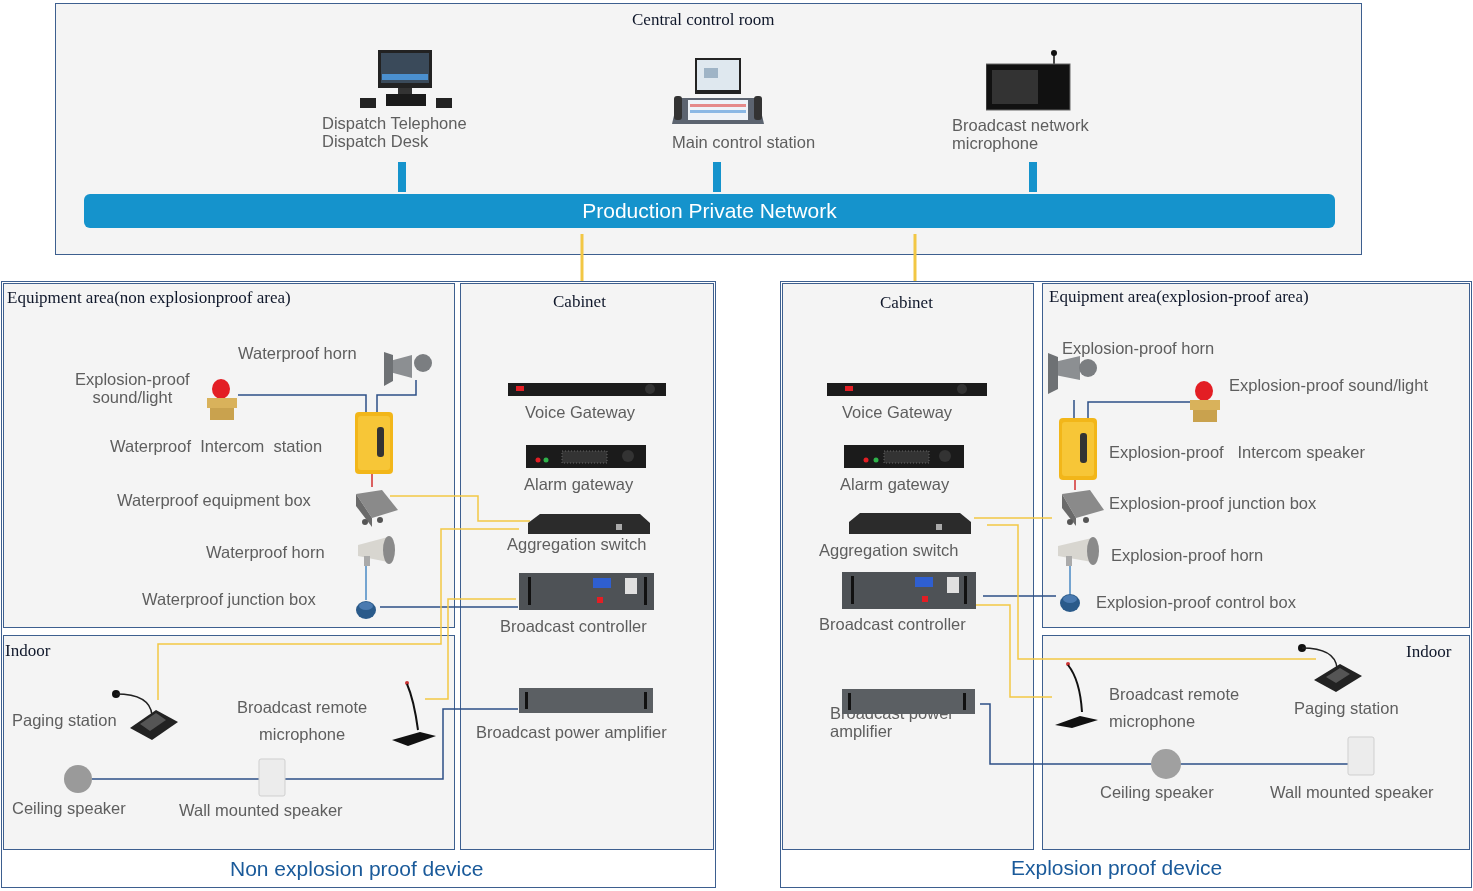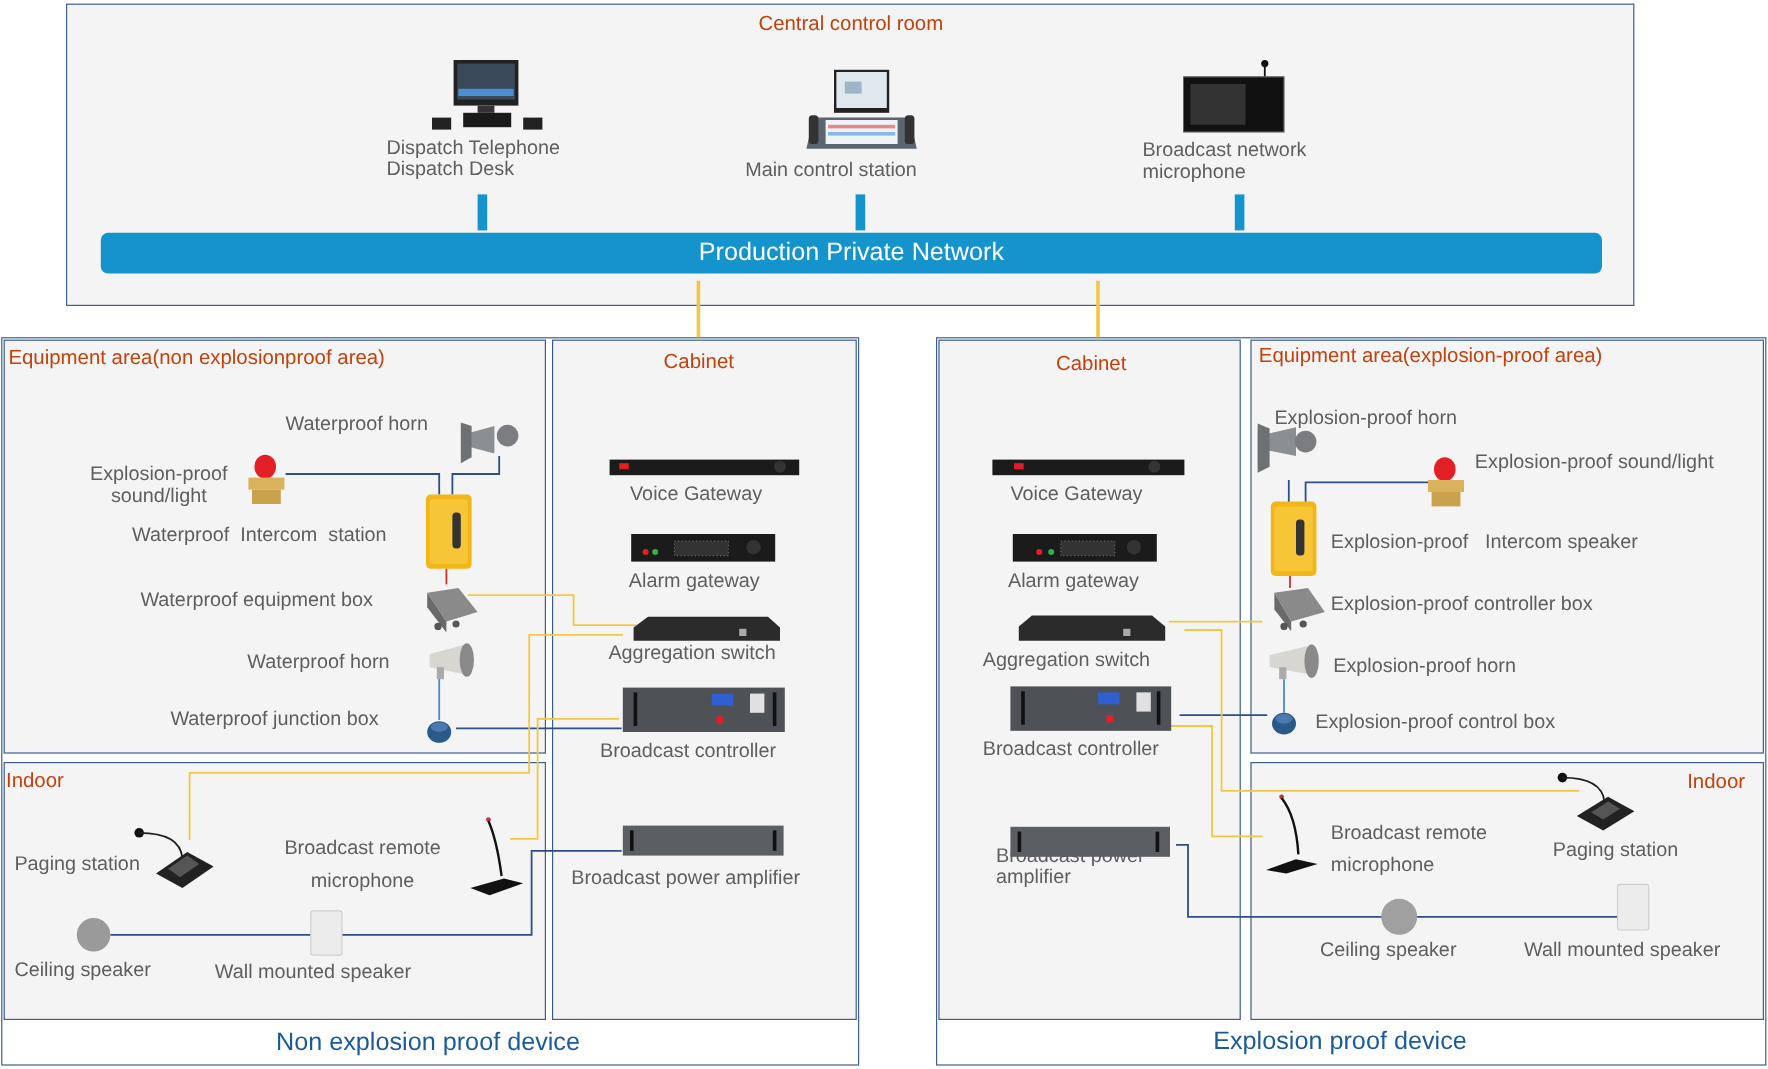--- a/index.html
+++ b/index.html
@@ -1,19 +1,19 @@
 <!DOCTYPE html>
 <html><head>
 <meta charset="utf-8">
 <style>
   html,body{margin:0;padding:0;background:#ffffff;}
   body{width:1473px;height:891px;position:relative;overflow:hidden;font-family:"Liberation Sans",sans-serif;}
   .box{position:absolute;border:1.5px solid #3d5f8f;background:#f4f4f4;box-sizing:border-box;}
   .outer{position:absolute;border:1.5px solid #3d5f8f;background:#ffffff;box-sizing:border-box;}
-  .title{position:absolute;color:#c2410c;font-size:17px;white-space:nowrap;}
+  .title{position:absolute;color:#0f172a;font-size:17px;white-space:nowrap;font-family:Liberation Serif, serif;}
   .lbl{position:absolute;color:#5e5e5e;font-size:16.5px;white-space:nowrap;line-height:18px;}
   .big{position:absolute;color:#1a5a9a;font-size:21px;white-space:nowrap;}
   .net{position:absolute;left:84px;top:194px;width:1251px;height:34px;background:#1593cc;border-radius:6px;color:#fff;font-size:21px;text-align:center;line-height:34px;}
   .stub{position:absolute;width:8px;height:30px;background:#1593cc;}
   svg.wires{position:absolute;left:0;top:0;width:1473px;height:891px;pointer-events:none;}
   .dev{position:absolute;}
 </style>
 </head>
 <body>
 
@@ -42,21 +42,21 @@
     <rect x="29" y="2" width="42" height="30" fill="#dfe8ef"></rect>
     <rect x="36" y="10" width="14" height="10" fill="#9fb4c6"></rect>
     <polygon points="10,40 90,40 96,66 4,66" fill="#5c6470"></polygon>
     <rect x="20" y="42" width="60" height="20" fill="#eef3f8"></rect>
     <rect x="22" y="46" width="56" height="3" fill="#e58a8a"></rect>
     <rect x="22" y="52" width="56" height="3" fill="#8ab8e5"></rect>
     <rect x="6" y="38" width="8" height="24" rx="3" fill="#333"></rect>
     <rect x="86" y="38" width="8" height="24" rx="3" fill="#333"></rect>
   </svg>
 </div>
-<div class="lbl" style="left:621px;top:133px;text-align:right;">Main control station</div>
+<div class="lbl" style="left:672px;top:133px;text-align:right;">Main control station</div>
 
 <div class="dev" style="left:986px;top:48px;width:86px;height:64px;">
   <svg width="86" height="64" viewBox="0 0 86 64">
     <circle cx="68" cy="5" r="3" fill="#111"></circle>
     <line x1="68" y1="5" x2="68" y2="18" stroke="#111" stroke-width="1.5"></line>
     <rect x="0" y="16" width="84" height="46" fill="#111" stroke="#666" stroke-width="1"></rect>
     <rect x="6" y="22" width="46" height="34" fill="#333"></rect>
   </svg>
 </div>
 <div class="lbl" style="left:952px;top:116px;">
@@ -74,21 +74,21 @@
 <div class="box" style="left:3px;top:283px;width:452px;height:345px;"></div>
 <div class="box" style="left:460px;top:283px;width:254px;height:567px;"></div>
 <div class="box" style="left:3px;top:635px;width:452px;height:215px;"></div>
 <div class="big" style="left:230px;top:820px;margin-top:37px;">Non explosion proof device</div>
 
 <div class="title" style="left:7px;top:288px;">Equipment area(non explosionproof area)</div>
 <div class="title" style="left:553px;top:292px;">Cabinet</div>
 <div class="title" style="left:5px;top:641px;">Indoor</div>
 
 <div class="lbl" style="left:238px;top:344px;">Waterproof horn</div>
-<div class="lbl" style="left:75px;top:370px;text-align:center;margin-top:16px;">
+<div class="lbl" style="left:75px;top:370px;text-align:center;">
   <div>Explosion-proof</div>
   <div>sound/light</div>
 </div>
 <div class="lbl" style="left:110px;top:437px;white-space:pre;">Waterproof  Intercom  station</div>
 <div class="lbl" style="left:117px;top:491px;">Waterproof equipment box</div>
 <div class="lbl" style="left:206px;top:543px;">Waterproof horn</div>
 <div class="lbl" style="left:142px;top:590px;">Waterproof junction box</div>
 
 <div class="lbl" style="left:525px;top:403px;">Voice Gateway</div>
 <div class="lbl" style="left:524px;top:475px;">Alarm gateway</div>
@@ -119,21 +119,21 @@
 <div class="lbl" style="left:819px;top:541px;">Aggregation switch</div>
 <div class="lbl" style="left:819px;top:615px;">Broadcast controller</div>
 <div class="lbl" style="left:830px;top:704px;">
   <div>Broadcast power</div>
   <div>amplifier</div>
 </div>
 
 <div class="lbl" style="left:1062px;top:339px;">Explosion-proof horn</div>
 <div class="lbl" style="left:1229px;top:376px;text-align:right;">Explosion-proof sound/light</div>
 <div class="lbl" style="left:1109px;top:443px;white-space:pre;">Explosion-proof   Intercom speaker</div>
-<div class="lbl" style="left:1109px;top:494px;">Explosion-proof controller box</div>
+<div class="lbl" style="left:1109px;top:494px;">Explosion-proof junction box</div>
 <div class="lbl" style="left:1111px;top:546px;">Explosion-proof horn</div>
 <div class="lbl" style="left:1096px;top:593px;">Explosion-proof control box</div>
 
 <div class="lbl" style="left:1109px;top:681px;line-height:27px;">
   <div>Broadcast remote</div>
   <div>microphone</div>
 </div>
 <div class="lbl" style="left:1294px;top:699px;">Paging station</div>
 <div class="lbl" style="left:1100px;top:783px;">Ceiling speaker</div>
 <div class="lbl" style="left:1270px;top:783px;">Wall mounted speaker</div>

